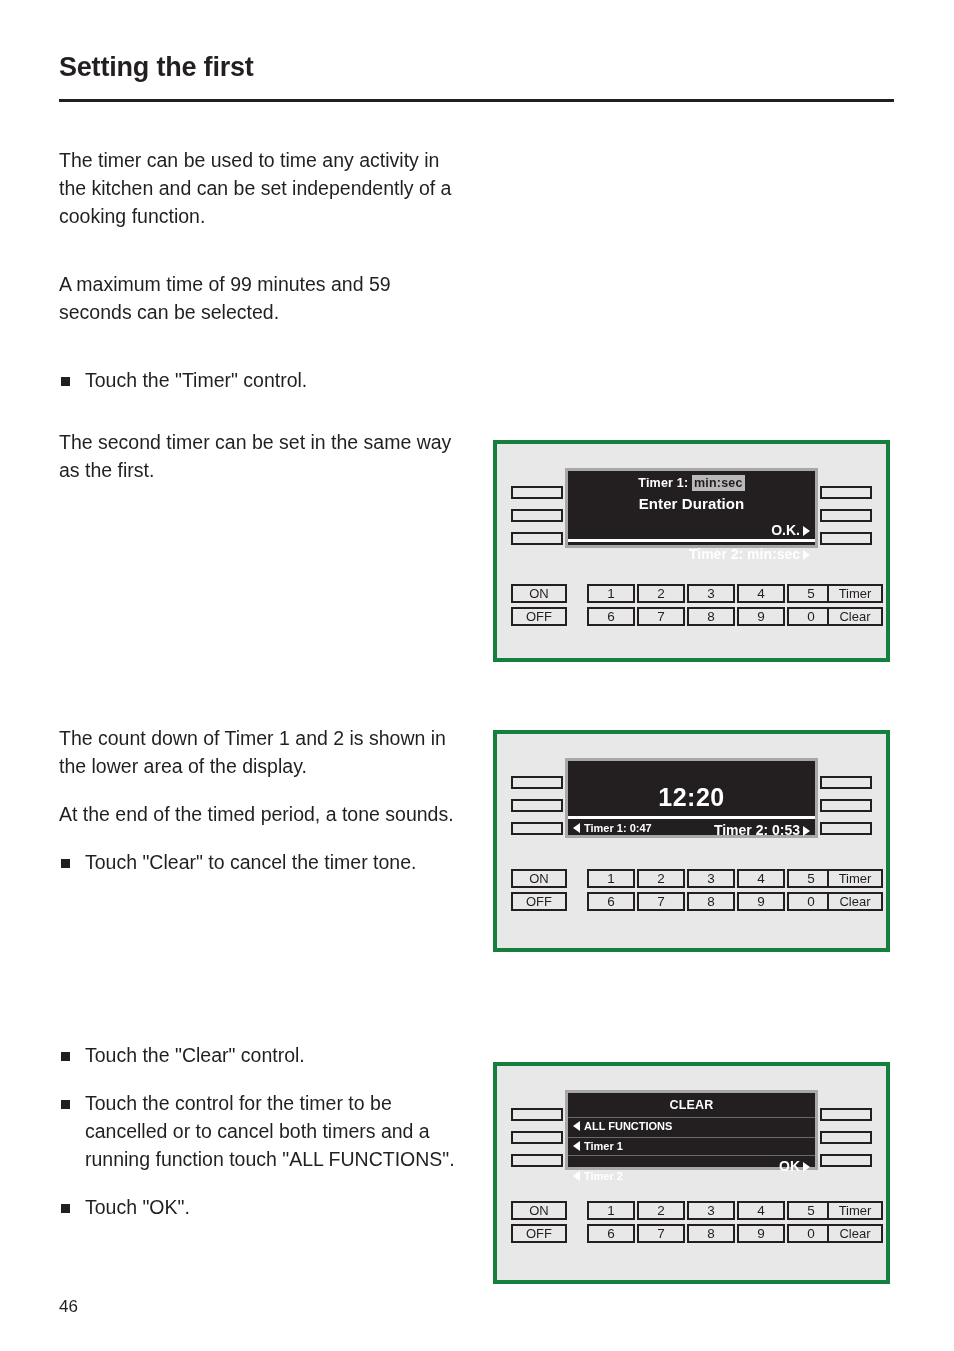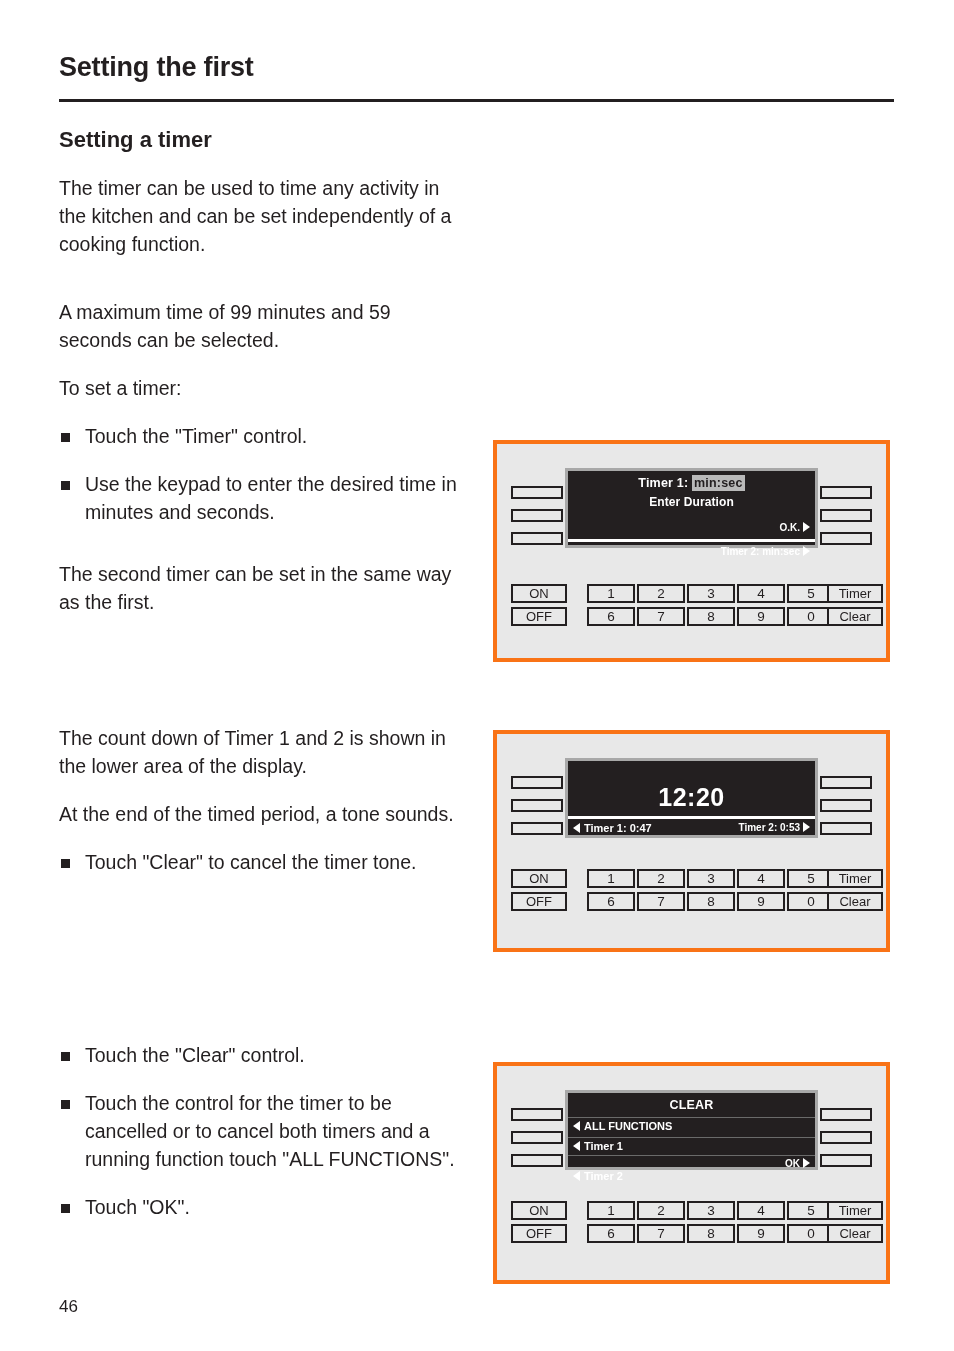--- a/index.html
+++ b/index.html
@@ -73,21 +73,21 @@
     top: 11px;
     width: 9px;
     height: 9px;
     background: #231f20;
   }
 
   
   .panel {
     position: absolute;
     background: #e8e8e8;
-    border: 4px solid #f97316;
+    border: 4px solid #15803d;
     box-sizing: border-box;
   }
 
   .side-btns {
     position: absolute;
     width: 52px;
   }
   .side-btns.left  { left: 14px; }
   .side-btns.right { right: 14px; }
   .side-btn {
@@ -116,33 +116,33 @@
 
   .lcd-title {
     text-align: center;
     font-size: 12.5px;
     font-weight: bold;
     letter-spacing: 0.2px;
     white-space: nowrap;
   }
   .lcd-sub {
     text-align: center;
-    font-size: 12px;
+    font-size: 15px;
     font-weight: bold;
     letter-spacing: 0.1px;
   }
   .hl {
     background: #b9b9b9;
     color: #231f20;
     padding: 1px 2px;
   }
   .row-right {
     position: absolute;
     right: 5px;
-    font-size: 10px;
+    font-size: 14px;
     font-weight: bold;
     white-space: nowrap;
   }
   .row-left {
     position: absolute;
     left: 5px;
     font-size: 11px;
     font-weight: bold;
     white-space: nowrap;
   }
@@ -212,37 +212,31 @@
     color: #231f20;
   }
 </style>
 </head>
 <body>
 
 <div class="page-title">Setting the first</div>
 <div class="header-rule"></div>
 
 <div class="text-col" style="top:126px;">
-  <h2 class="sec">Setting a timer</h2>
   <div class="spacer-20"></div>
   <p class="para">The timer can be used to time any activity in the kitchen and can be set independently of a cooking function.</p>
   <div class="spacer-20"></div>
   <div class="spacer-20"></div>
   <p class="para">A maximum time of 99 minutes and 59 seconds can be selected.</p>
   <div class="spacer-20"></div>
-  <p class="para">To set a timer:</p>
   <div class="spacer-20"></div>
   <ul class="bullets">
     <li>
       <span class="sq"></span>
       <span>Touch the "Timer" control.</span>
-    </li>
-    <li>
-      <span class="sq"></span>
-      <span>Use the keypad to enter the desired time in minutes and seconds.</span>
     </li>
   </ul>
   <div class="spacer-34"></div>
   <p class="para">The second timer can be set in the same way as the first.</p>
 </div>
 
 <div class="text-col" style="top:724px;">
   <p class="para">The count down of Timer 1 and 2 is shown in the lower area of the display.</p>
   <div class="spacer-20"></div>
   <p class="para">At the end of the timed period, a tone sounds.</p>

